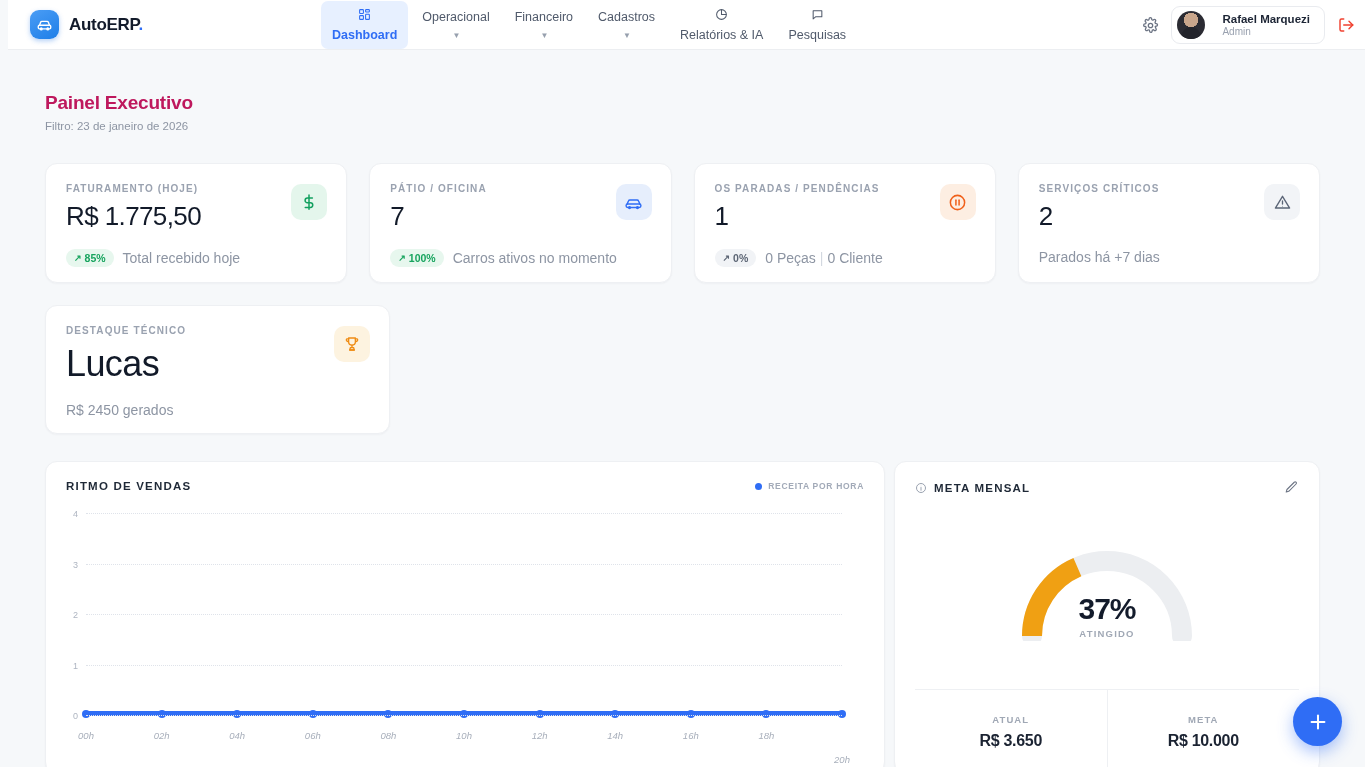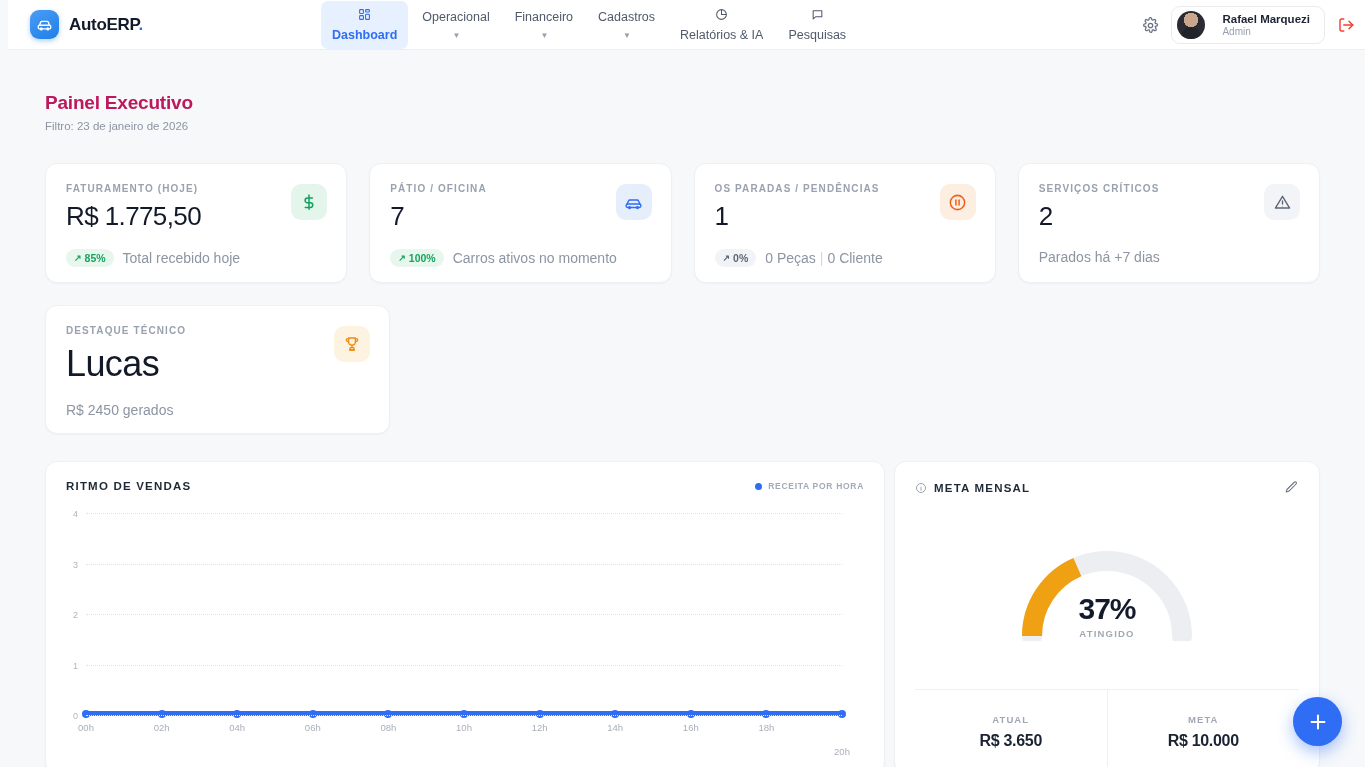--- a/index.html
+++ b/index.html
@@ -156,21 +156,21 @@
     font-size: 9px; color: #aeb5c1; transform: translateY(-50%);
   }
   .series {
     position: absolute; left: 0; right: 0; bottom: 0;
     height: 5px; background: #2f6df5; border-radius: 3px;
   }
   .pt {
     position: absolute; bottom: -1.5px; width: 8px; height: 8px;
     border-radius: 50%; background: #2f6df5; transform: translateX(-50%);
   }
-  .xlabels { position: absolute; left: 20px; right: 22px; bottom: 18px; height: 14px; }
+  .xlabels { position: absolute; left: 20px; right: 22px; bottom: 10px; height: 14px; font-style: italic; }
   .xtick {
     position: absolute; font-size: 9.5px; color: #a8afbb;
     transform: translateX(-50%); white-space: nowrap;
   }
 
   
   .gauge-wrap {
     flex: 1 1 auto; display: flex; flex-direction: column;
     align-items: center; justify-content: center; position: relative;
   }

